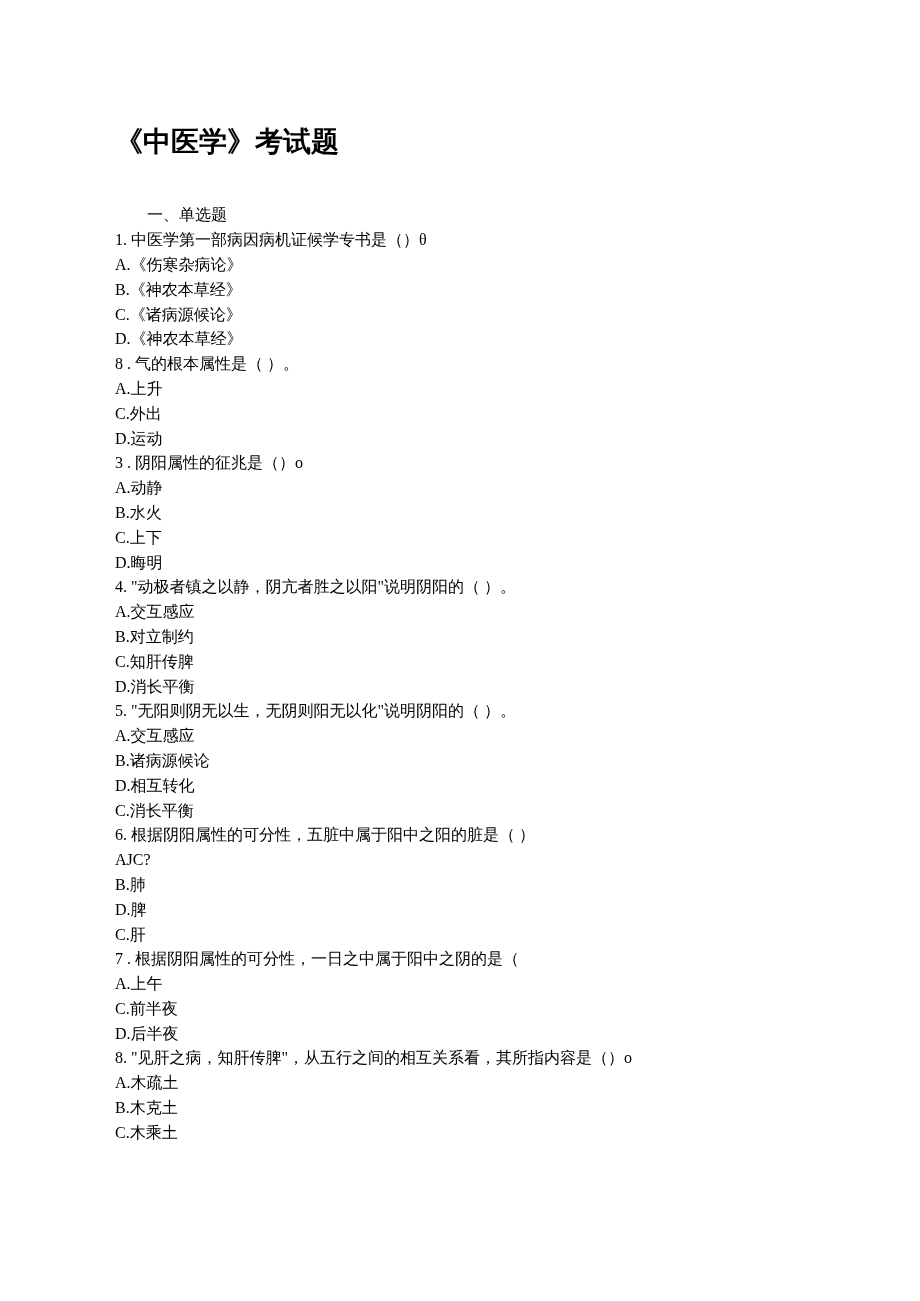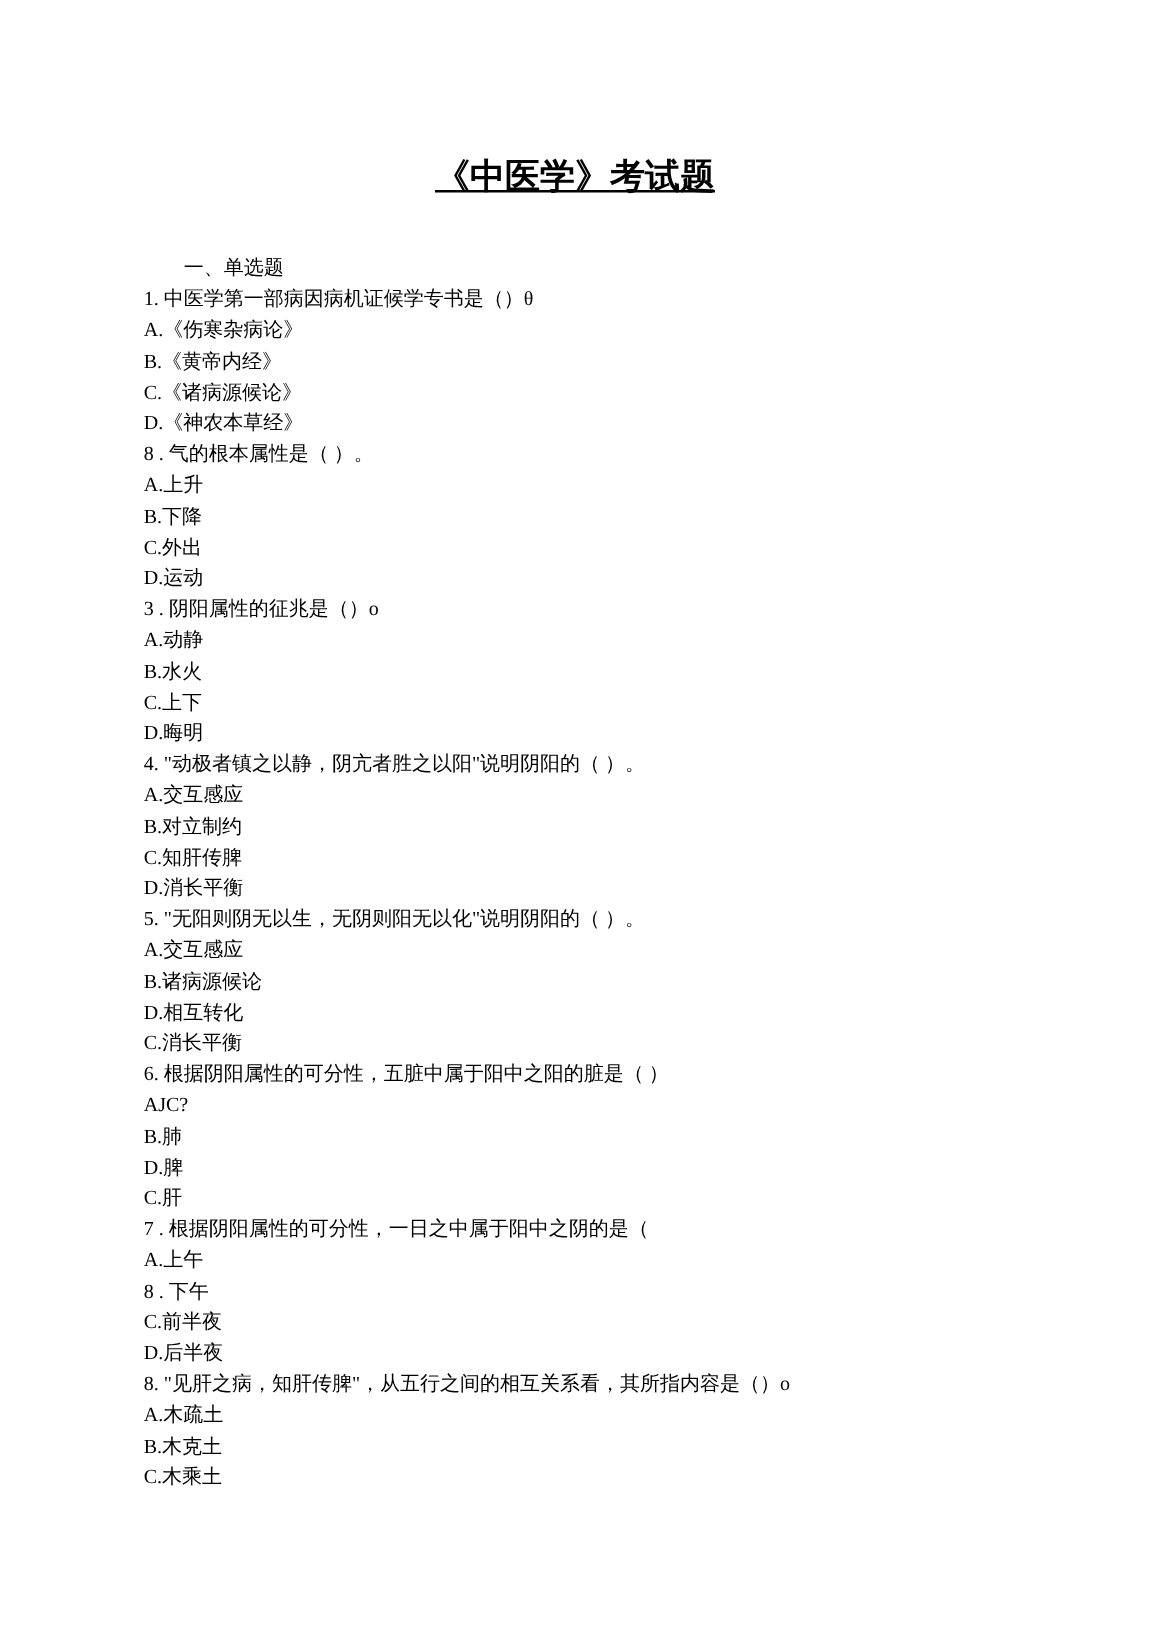--- a/index.html
+++ b/index.html
@@ -9,49 +9,47 @@
   font-family: "SimSun", "宋体", serif;
   width: 920px;
 }
 .page {
   padding: 120px 115px 60px 115px;
   color: #000;
   font-size: 16px;
   line-height: 1.55;
 }
 .title {
-  text-align: center;
+  text-align: left;
   font-size: 28px;
   font-weight: bold;
   margin-bottom: 40px;
   font-family: "SimSun", "宋体", serif;
-  text-decoration: underline;
 }
 .section-head {
   text-indent: 2em;
 }
 .line {
   margin: 0;
 }
 </style>
 </head>
 <body>
 
 <div class="page">
   <div class="title">《中医学》考试题</div>
   <p class="line section-head">一、单选题</p>
   <div id="content">
       <p class="line">1. 中医学第一部病因病机证候学专书是（）θ</p>
       <p class="line">A.《伤寒杂病论》</p>
-      <p class="line">B.《黄帝内经》</p>
+      <p class="line">B.《神农本草经》</p>
       <p class="line">C.《诸病源候论》</p>
       <p class="line">D.《神农本草经》</p>
       <p class="line">8  . 气的根本属性是（   ）。</p>
       <p class="line">A.上升</p>
-      <p class="line">B.下降</p>
       <p class="line">C.外出</p>
       <p class="line">D.运动</p>
       <p class="line">3  . 阴阳属性的征兆是（）o</p>
       <p class="line">A.动静</p>
       <p class="line">B.水火</p>
       <p class="line">C.上下</p>
       <p class="line">D.晦明</p>
       <p class="line">4.   "动极者镇之以静，阴亢者胜之以阳"说明阴阳的（    ）。</p>
       <p class="line">A.交互感应</p>
       <p class="line">B.对立制约</p>
@@ -62,21 +60,20 @@
       <p class="line">B.诸病源候论</p>
       <p class="line">D.相互转化</p>
       <p class="line">C.消长平衡</p>
       <p class="line">6.  根据阴阳属性的可分性，五脏中属于阳中之阳的脏是（    ）</p>
       <p class="line">AJC?</p>
       <p class="line">B.肺</p>
       <p class="line">D.脾</p>
       <p class="line">C.肝</p>
       <p class="line">7  . 根据阴阳属性的可分性，一日之中属于阳中之阴的是（</p>
       <p class="line">A.上午</p>
-      <p class="line">8  . 下午</p>
       <p class="line">C.前半夜</p>
       <p class="line">D.后半夜</p>
       <p class="line">8.   "见肝之病，知肝传脾"，从五行之间的相互关系看，其所指内容是（）o</p>
       <p class="line">A.木疏土</p>
       <p class="line">B.木克土</p>
       <p class="line">C.木乘土</p>
     </div>
 </div>
 
 </body></html>

